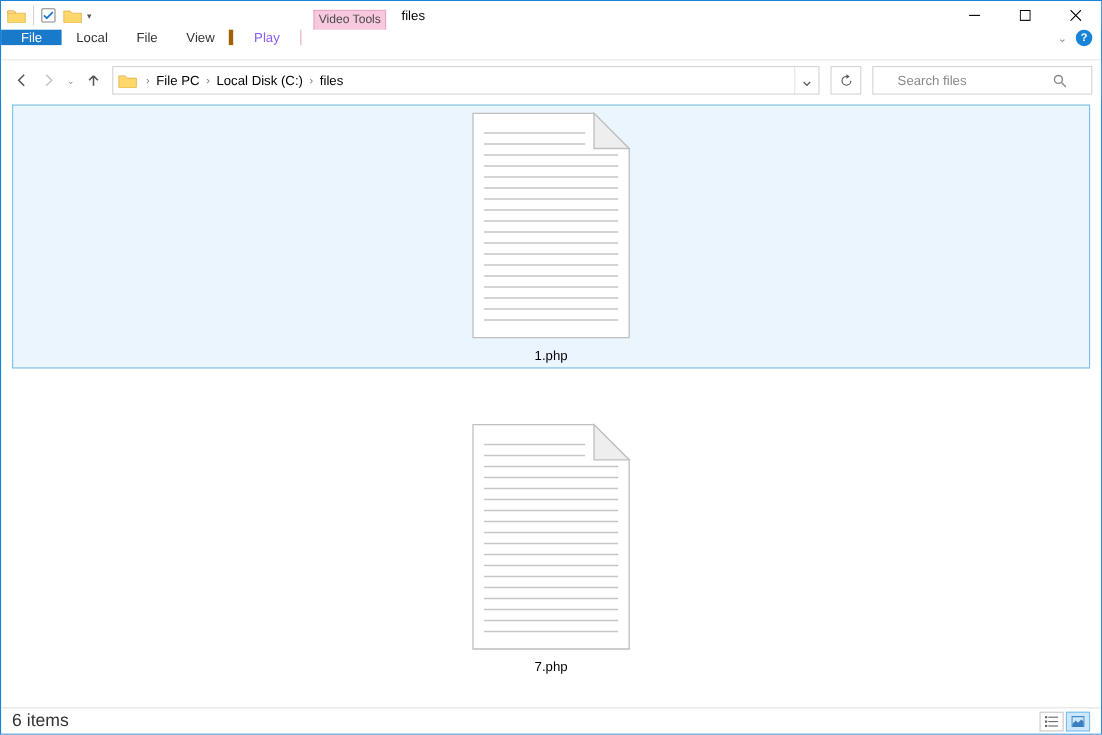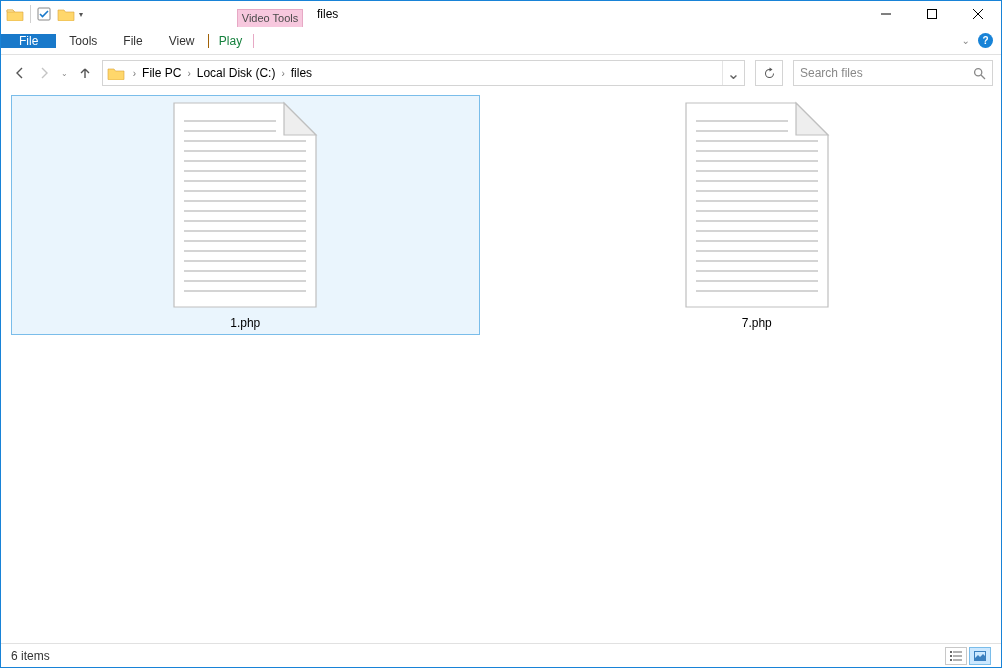--- a/index.html
+++ b/index.html
@@ -6,58 +6,58 @@
   html, body { width: 1002px; height: 668px; overflow: hidden; background: #fff; }
   .window { width: 1002px; height: 668px; border: 1px solid #1883d7; display: flex; flex-direction: column; background: #fff; }
   
   .titlebar { height: 26px; display: flex; align-items: stretch; background: #fff; }
   .qat { display: flex; align-items: center; padding-left: 4px; }
   .qat-ico { width: 20px; height: 20px; display: flex; align-items: center; justify-content: center; margin-right: 2px; }
   .sep { width: 1px; height: 18px; background: #d0d0d0; margin: 0 3px; }
   .caret { font-size: 8px; color: #555; margin-left: 1px; }
   .title-tabs { display: flex; align-items: flex-end; height: 100%; }
   .title-tab-spacer { width: 154px; } 
-  .context-tab-hdr { width: 66px; text-align: center; font-size: 11px; color: #4a4a4a; background: #f7c8de; border: 1px solid #e7a9c5; border-bottom: none; padding: 2px 0 3px; align-self: flex-end; }
+  .context-tab-hdr { width: 66px; text-align: center; font-size: 11px; color: #4a4a4a; background: #f7c8de; border: 1px solid #e7a9c5; border-bottom: none; padding: 2px 0 3px; align-self: flex-end; margin-left: 48px; }
   .title-text { flex: 0 0 auto; padding: 0 14px; font-size: 12px; color: #000; display: flex; align-items: center; }
   .title-spacer { flex: 1; }
   .win-btns { display: flex; }
   .win-btn { width: 46px; height: 26px; display: flex; align-items: center; justify-content: center; color: #333; }
   .win-btn svg { width: 10px; height: 10px; }
   
-  .ribbon-tabs { height: 28px; display: flex; align-items: center; border-bottom: 1px solid #e1e1e1; font-size: 12px; }
+  .ribbon-tabs { height: 28px; display: flex; align-items: flex-start; border-bottom: 1px solid #e1e1e1; font-size: 12px; }
   .tab { padding: 0 13px; display: flex; align-items: center; color: #333; }
   .tab.file { background: #1979ca; color: #fff; padding: 0 18px; }
-  .tab.context { color: #15803d; width: 46px; justify-content: center; border-left: 1px solid #a16207; border-right: 1px solid #e7a9c5; }
+  .tab.context { color: #8b5cf6; width: 66px; justify-content: center; border-left: 4px solid #a16207; border-right: 1px solid #e7a9c5; }
   .ribbon-right { margin-left: auto; display: flex; align-items: center; padding-right: 8px; gap: 8px; }
   .chev-down { font-size: 10px; color: #888; }
   .help-icon { width: 15px; height: 15px; border-radius: 50%; background: #1883d7; color: #fff; font-size: 10px; display: flex; align-items: center; justify-content: center; font-weight: bold; }
   
   .navrow { height: 36px; display: flex; align-items: center; padding: 4px 8px; gap: 6px; background: #fff; }
   .nav-arrows { display: flex; align-items: center; gap: 10px; padding: 0 4px; }
   .nav-btn { color: #777; display: flex; align-items: center; justify-content: center; }
   .nav-btn.disabled { color: #c4c4c4; }
   .nav-chev { font-size: 8px; color: #888; }
   .addressbar { flex: 1; height: 26px; border: 1px solid #d4d4d4; display: flex; align-items: center; padding-left: 4px; background: #fff; }
   .addr-folder { width: 18px; height: 18px; display: flex; align-items: center; justify-content: center; margin-right: 2px; }
   .crumb { display: flex; align-items: center; font-size: 12px; color: #000; }
   .crumb span.sep-ch { color: #777; margin: 0 6px; font-size: 10px; }
   .addr-right { margin-left: auto; display: flex; align-items: center; }
   .addr-drop { width: 22px; height: 24px; display: flex; align-items: center; justify-content: center; color: #666; border-left: 1px solid #e5e5e5; }
   .refresh { width: 28px; height: 26px; border: 1px solid #d4d4d4; margin-left: 4px; display: flex; align-items: center; justify-content: center; color: #555; }
-  .searchbox { width: 200px; height: 26px; border: 1px solid #d4d4d4; margin-left: 4px; display: flex; align-items: center; padding: 0 6px; color: #888; font-size: 12px; }
+  .searchbox { width: 200px; height: 26px; border: 1px solid #d4d4d4; margin-left: 4px; display: flex; align-items: center; padding: 0 22px; color: #888; font-size: 12px; }
   .searchbox .sp { flex: 1; }
   
   .content { flex: 1; overflow: auto; padding: 4px 10px 10px; }
-  .grid { display: grid; grid-template-columns: repeat(2, 1fr); column-gap: 70px; row-gap: 18px; gap: 43px; }
+  .grid { display: grid; grid-template-columns: repeat(1, 1fr); column-gap: 70px; row-gap: 18px; gap: 43px; }
   .file-item { display: flex; flex-direction: column; align-items: center; padding: 2px; border: 1px solid transparent; }
   .file-item.selected { border: 1px solid #7abdea; background: #eaf5fd; }
   .file-icon { width: 160px; height: 214px; display: flex; align-items: center; justify-content: center; }
   .file-label { font-size: 12px; color: #000; padding: 4px 0 2px; }
   
-  .statusbar { height: 24px; border-top: 1px solid #e1e1e1; display: flex; align-items: center; font-size: 12px; padding: 0 10px; color: #333; }
+  .statusbar { height: 24px; border-top: 1px solid #e1e1e1; display: flex; align-items: center; font-size: 16px; padding: 0 10px; color: #333; }
   .status-spacer { flex: 1; }
   .view-toggle { display: flex; gap: 2px; }
   .vt { width: 22px; height: 18px; border: 1px solid #c8c8c8; display: flex; align-items: center; justify-content: center; }
   .vt.active { background: #cce8ff; border-color: #7abdea; }
   
   .folder-svg { width: 18px; height: 14px; }
 </style>
 </head>
 <body>
 
@@ -105,21 +105,21 @@
       <div class="win-btn">
           <svg viewBox="0 0 10 10">
             <path d="M0 0 L10 10 M10 0 L0 10" stroke="#000" stroke-width="1"></path>
           </svg>
         </div>
     </div>
   </div>
 
   <div class="ribbon-tabs">
     <div class="tab file">File</div>
-    <div class="tab">Tools</div>
+    <div class="tab">Local</div>
     <div class="tab">File</div>
     <div class="tab">View</div>
     <div class="tab context">Play</div>
     <div class="ribbon-right">
       <span class="chev-down">⌄</span>
       <div class="help-icon">?</div>
     </div>
   </div>
 
   <div class="navrow">

